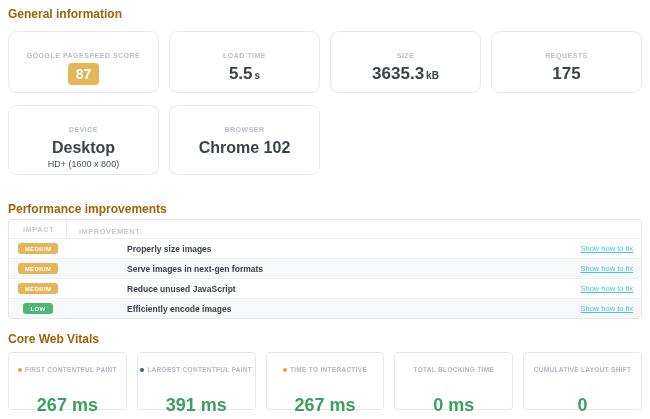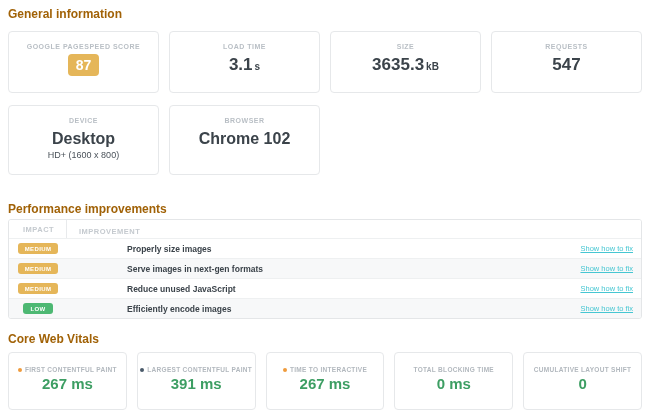--- a/index.html
+++ b/index.html
@@ -19,26 +19,26 @@
     color: #a16207;
   }
   
   .cards-grid {
     display: grid;
     grid-template-columns: repeat(4, 1fr);
     gap: 10px;
   }
   .card {
     border: 1px solid #e6e8ea;
-    border-radius: 4px;
+    border-radius: 9px;
     background: #fff;
     display: flex;
     flex-direction: column;
     align-items: center;
-    padding-top: 11px;
+    padding-top: 20px;
     text-align: left;
   }
   .row1 { margin-top: 10px; }
   .row1 .card { height: 62px; }
   .row2 { margin-top: 12px; }
   .row2 .card { height: 70px; }
   .card-label {
     font-size: 7px;
     letter-spacing: 0.5px;
     color: #b9bfc5;
@@ -169,47 +169,47 @@
     letter-spacing: 0.3px;
     color: #b2b8be;
   }
   .vital-dot {
     width: 4px;
     height: 4px;
     border-radius: 50%;
     display: inline-block;
   }
   .vital-value {
-    margin-top: 2px;
-    font-size: 15px;
+    margin-top: 22px;
+    font-size: 18px;
     font-weight: bold;
     color: #3d9e63;
   }
 </style>
 </head>
 <body>
 
 <h2 class="section-title">General information</h2>
 
 <div class="cards-grid row1">
   <div class="card">
     <span class="card-label">GOOGLE PAGESPEED SCORE</span>
     <span class="score-badge">87</span>
   </div>
   <div class="card">
     <span class="card-label">LOAD TIME</span>
-    <span class="card-value"><span>3.1</span><span class="card-unit">s</span></span>
+    <span class="card-value"><span>5.5</span><span class="card-unit">s</span></span>
   </div>
   <div class="card">
     <span class="card-label">SIZE</span>
     <span class="card-value"><span>3635.3</span><span class="card-unit">kB</span></span>
   </div>
   <div class="card">
     <span class="card-label">REQUESTS</span>
-    <span class="card-value">547</span>
+    <span class="card-value">175</span>
   </div>
 </div>
 
 <div class="cards-grid row2">
   <div class="card">
     <span class="card-label">DEVICE</span>
     <span class="card-value">Desktop</span>
     <span class="card-subtitle">HD+ (1600 x 800)</span>
   </div>
   <div class="card">

